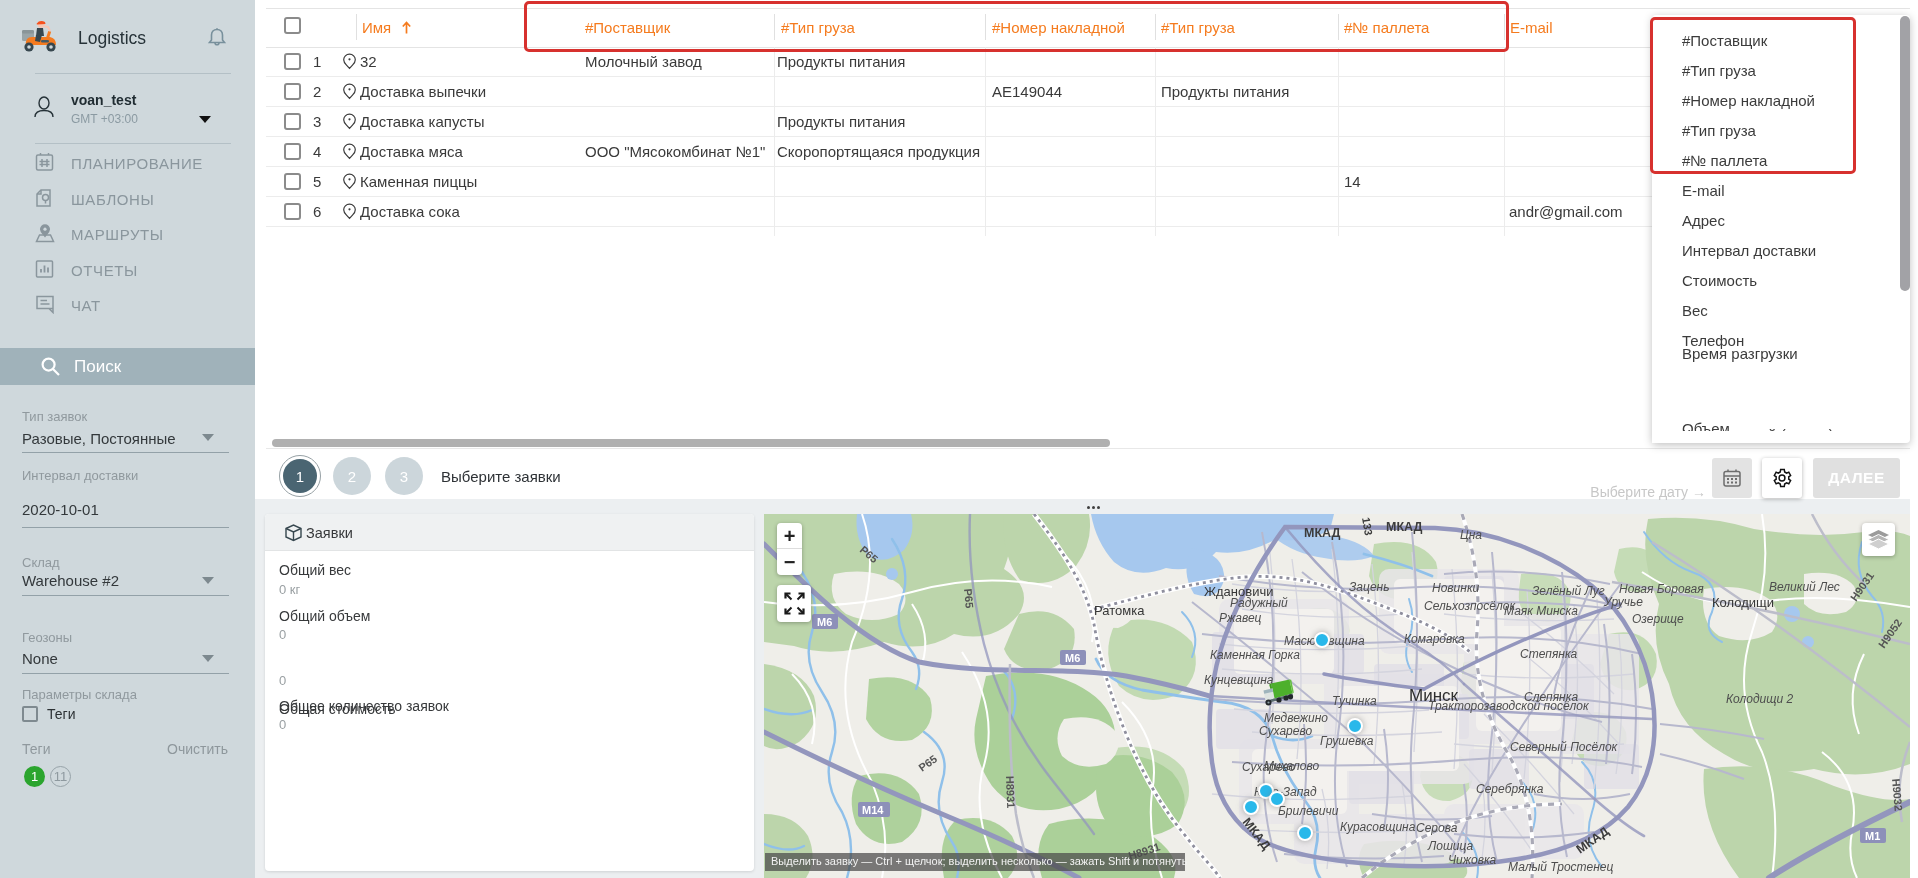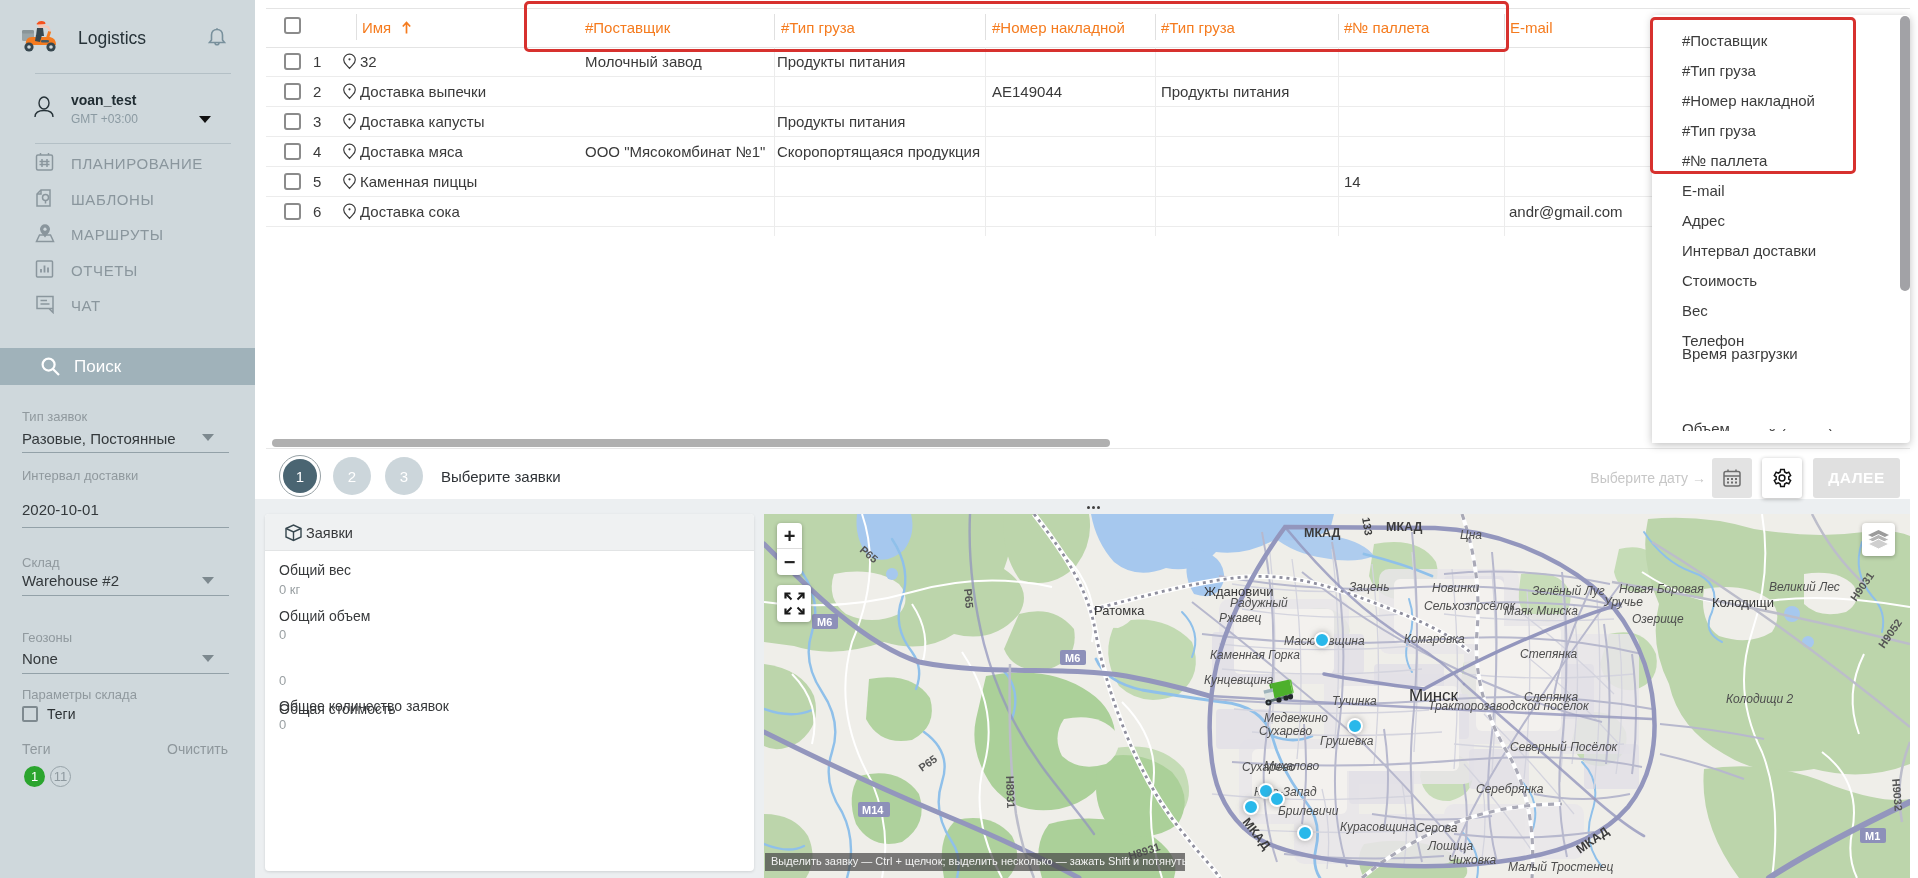--- a/index.html
+++ b/index.html
@@ -234,21 +234,21 @@
   <div class="hsep" style="left:0;top:226px;width:1644px;background:#ececec;"></div>
 </div>
 
 <div class="abs" style="left:272px;top:439px;width:838px;height:8px;background:#b0b0b0;border-radius:4px;"></div>
 <div class="abs" style="left:266px;top:448px;width:1644px;height:1px;background:#e8e8e8;"></div>
 <div class="abs" style="left:279px;top:455px;width:42px;height:42px;border:1px solid #97a1a5;border-radius:50%;"></div>
 <div class="step-circle" style="left:283px;top:459px;width:34px;height:34px;background:#4a6572;">1</div>
 <div class="step-circle" style="left:333px;top:457px;width:38px;height:38px;background:#ccd6db;">2</div>
 <div class="step-circle" style="left:385px;top:457px;width:38px;height:38px;background:#ccd6db;">3</div>
 <div class="abs" style="left:441px;top:476px;transform:translateY(-50%);font-size:15px;color:#2e3236;">Выберите заявки</div>
-<div class="abs" style="right:212px;top:478px;transform:translateY(-50%);font-size:14px;color:#c7c7c7;white-space:nowrap;">Выберите дату →</div>
+<div class="abs" style="right:212px;top:492px;transform:translateY(-50%);font-size:14px;color:#c7c7c7;white-space:nowrap;">Выберите дату →</div>
 <div class="abs" style="left:1712px;top:458px;width:40px;height:40px;background:#e3e3e3;border-radius:3px;"></div>
 <svg class="abs" style="left:1722px;top:468px;" width="20" height="20" viewBox="0 0 20 20" fill="none" stroke="#6d6d6d" stroke-width="1.5">
   <rect x="2" y="3.5" width="16" height="14.5" rx="2"></rect>
   <path d="M2 8 H18 M6 3.5 V1.5 M14 3.5 V1.5"></path>
   <path d="M5 11 h2 M9 11 h2 M13 11 h2 M5 14.5 h2 M9 14.5 h2 M13 14.5 h2" stroke-width="1.8"></path>
 </svg>
 <div class="abs" style="left:1762px;top:458px;width:40px;height:40px;background:#fff;border-radius:3px;box-shadow:0 1px 4px rgba(0,0,0,0.3);"></div>
 <svg class="abs" style="left:1771px;top:467px;" width="22" height="22" viewBox="0 0 24 24" fill="none" stroke="#111" stroke-width="1.6">
   <circle cx="12" cy="12" r="3.2"></circle>
   <path d="M19.4 12a7.4 7.4 0 0 0-.1-1.2l2.1-1.6-2-3.5-2.5 1a7.5 7.5 0 0 0-2-1.2l-.4-2.7h-4l-.4 2.7a7.5 7.5 0 0 0-2 1.2l-2.5-1-2 3.5 2.1 1.6a7.4 7.4 0 0 0 0 2.4l-2.1 1.6 2 3.5 2.5-1a7.5 7.5 0 0 0 2 1.2l.4 2.7h4l.4-2.7a7.5 7.5 0 0 0 2-1.2l2.5 1 2-3.5-2.1-1.6c.06-.4.1-.8.1-1.2z"></path>

